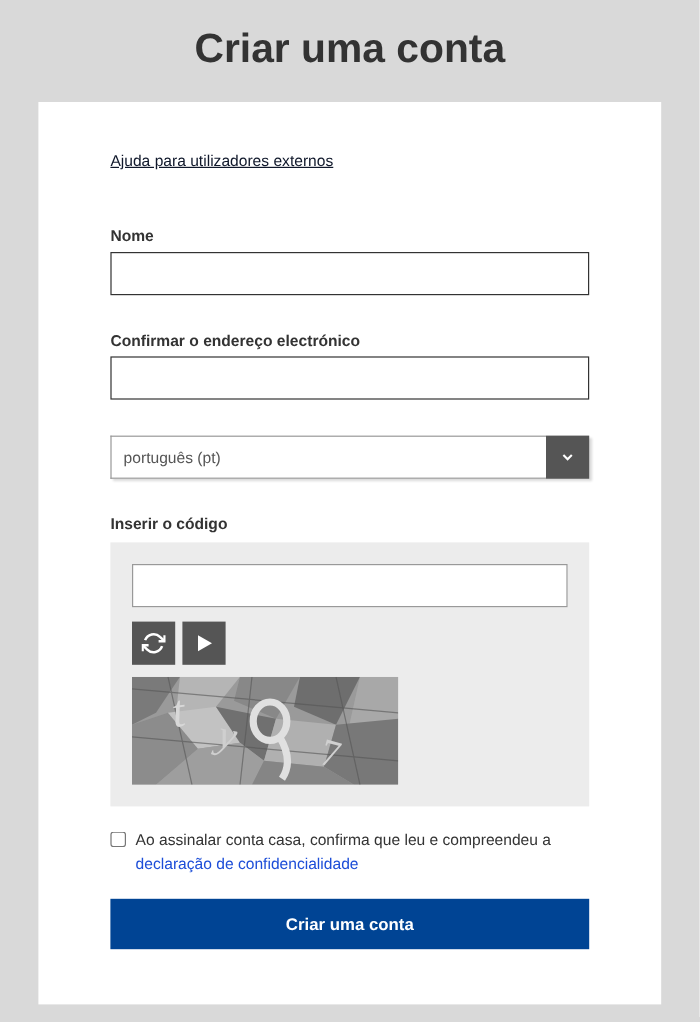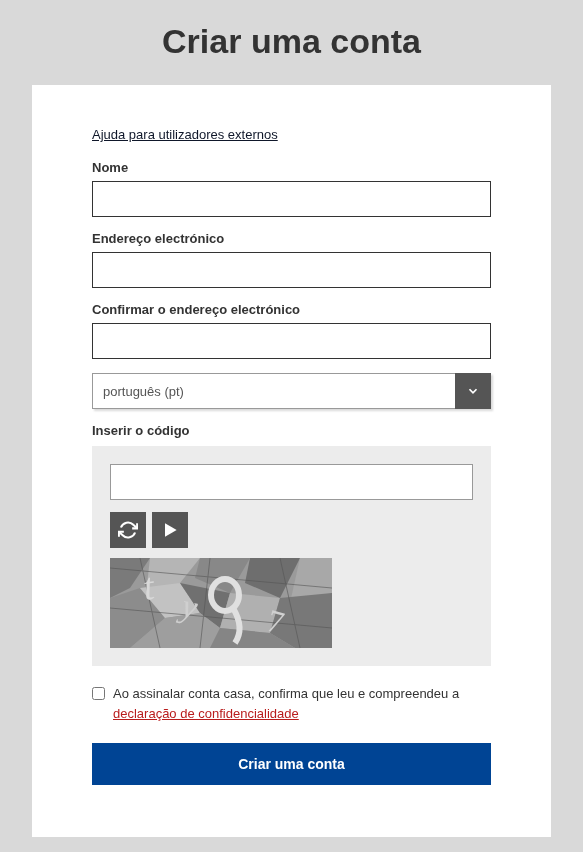--- a/index.html
+++ b/index.html
@@ -30,20 +30,21 @@
     .help-link {
       color: #0f172a;
       text-decoration: underline;
       font-size: 13px;
       cursor: pointer;
       display: inline-block;
       margin-bottom: 18px;
     }
     .field-group {
       margin-bottom: 14px;
+      margin-top: 30px;
     }
     .field-label {
       font-size: 13px;
       font-weight: bold;
       color: #333;
       display: block;
       margin-bottom: 6px;
     }
     .text-input {
       width: 100%;
@@ -123,22 +124,21 @@
       margin-top: 18px;
       font-size: 13px;
       color: #333;
       line-height: 1.5;
     }
     .consent-row input[type="checkbox"] {
       margin-top: 3px;
       cursor: pointer;
     }
     .consent-link {
-      color: #b91c1c;
-      text-decoration: underline;
+      color: #1d4ed8;
       cursor: pointer;
       text-align: center;
     }
     .submit-btn {
       width: 100%;
       height: 42px;
       background: #004494;
       color: #fff;
       font-size: 14px;
       font-weight: bold;
@@ -155,24 +155,20 @@
 <div class="card">
 
   <a class="help-link">Ajuda para utilizadores externos</a>
 
   <div class="field-group">
     <label class="field-label">Nome</label>
     <input type="text" class="text-input" value="" style="">
   </div>
 
 
-  <div class="field-group">
-    <label class="field-label">Endereço electrónico</label>
-    <input type="text" class="text-input" value="" style="">
-  </div>
 
   <div class="field-group">
     <label class="field-label">Confirmar o endereço electrónico</label>
     <input type="text" class="text-input" value="" style="">
   </div>
 
   <div class="field-group">
     <div class="select-wrap">
       <div class="select-input">português (pt)</div>
       <div class="select-arrow">

